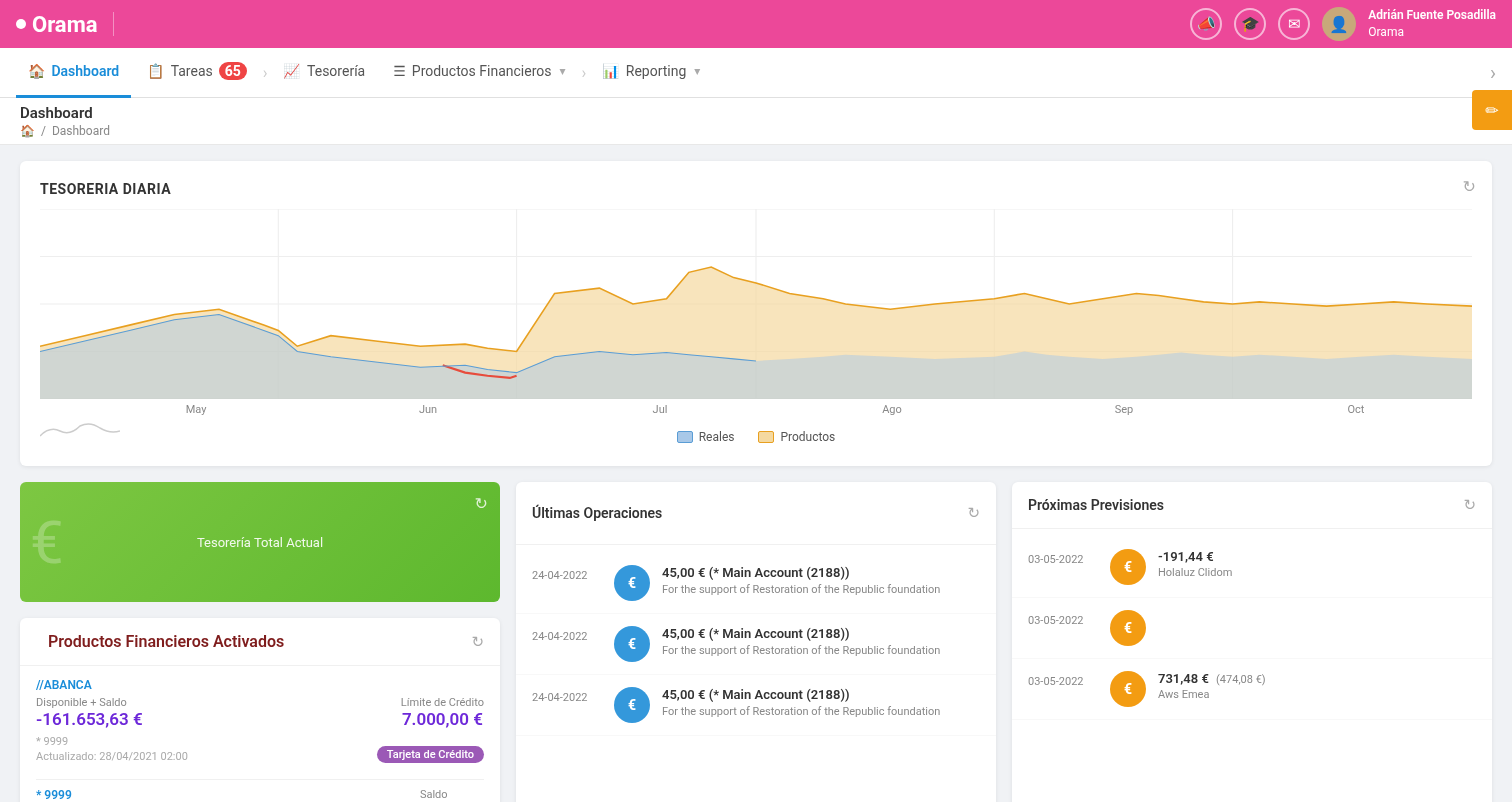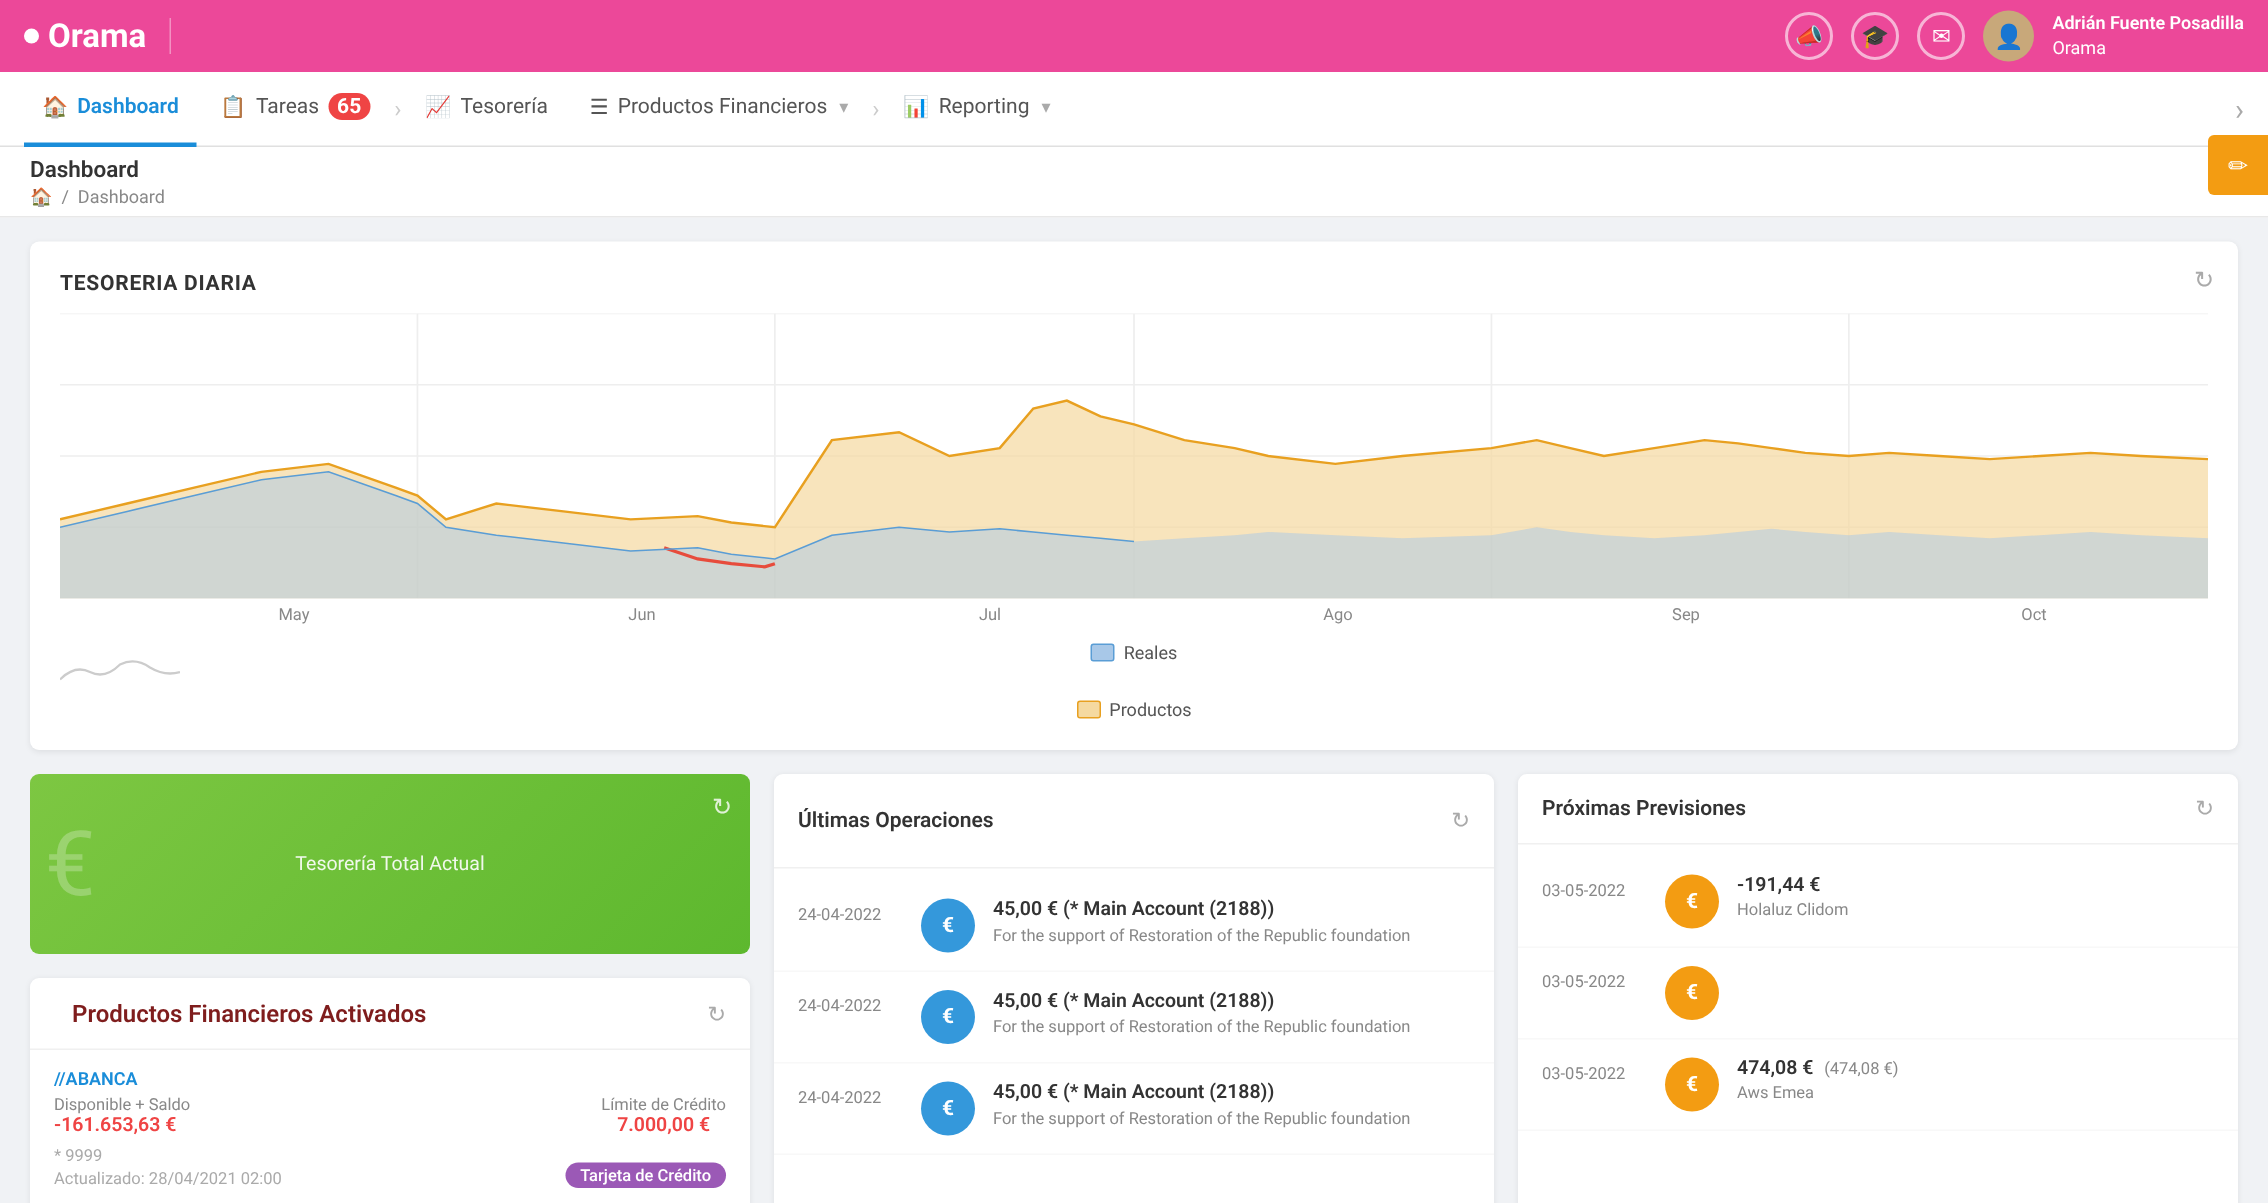--- a/index.html
+++ b/index.html
@@ -57,21 +57,21 @@
       background: white;
       border-radius: 6px;
       padding: 20px;
       margin-bottom: 16px;
       box-shadow: 0 1px 4px rgba(0,0,0,0.08);
       position: relative;
     }
     .chart-title { font-size: 14px; font-weight: 700; color: #333; margin-bottom: 12px; letter-spacing: 0.5px; }
     .chart-refresh { position: absolute; top: 16px; right: 16px; cursor: pointer; color: #aaa; font-size: 16px; }
     .chart-container { width: 100%; height: 190px; position: relative; }
-    .chart-legend { display: flex; align-items: center; justify-content: center; gap: 24px; margin-top: 12px; flex-direction: column; }
+    .chart-legend { display: flex; align-items: center; justify-content: center; gap: 24px; margin-top: 12px; }
     .legend-item { display: flex; align-items: center; gap: 6px; font-size: 12px; color: #555; }
     .legend-color { width: 16px; height: 12px; border-radius: 2px; }
     .chart-x-labels { display: flex; justify-content: space-between; padding: 4px 0 0 40px; font-size: 11px; color: #888; }
     .chart-x-label { flex: 1; text-align: center; }
 
     
     .bottom-row { display: grid; grid-template-columns: 1fr 1fr 1fr; gap: 16px; }
 
     
     .treasury-card {
@@ -113,21 +113,21 @@
       display: flex;
       align-items: center;
       justify-content: space-between;
     }
     .products-title { font-size: 16px; font-weight: 600; color: #7f1d1d; margin-left: 12px; }
     .products-body { padding: 12px 16px; }
     .product-item { margin-bottom: 16px; }
     .product-name { color: #1a8dd9; font-size: 12px; font-weight: 600; margin-bottom: 4px; }
     .product-balance-row { display: flex; justify-content: space-between; align-items: flex-start; }
     .product-balance-label { font-size: 11px; color: #888; }
-    .product-balance-value { font-size: 13px; font-weight: 600; color: #ef4444; }
+    .product-balance-value { font-size: 17px; font-weight: 600; color: #6d28d9; }
     .product-detail { font-size: 11px; color: #aaa; margin-top: 2px; }
     .product-badge { display: inline-block; padding: 2px 10px; border-radius: 10px; font-size: 11px; font-weight: 500; color: white; margin-top: 4px; }
     .badge-purple { background: #9b59b6; }
     .product-row-right { text-align: center; }
     .divider { border: none; border-top: 1px solid #f0f0f0; margin: 8px 0; }
 
     
     .ops-card {
       background: white;
       border-radius: 6px;
@@ -437,21 +437,21 @@
         <div class="prev-item">
           <div class="prev-date">03-05-2022</div>
           <div class="prev-icon">€</div>
         </div>
 
         <div class="prev-item">
           <div class="prev-date">03-05-2022</div>
           <div class="prev-icon">€</div>
           <div class="prev-details">
             <div class="prev-amount">
-              <span>474,08 €</span>
+              <span>731,48 €</span>
               <span class="secondary">(474,08 €)</span>
             </div>
             <div class="prev-name">Aws Emea</div>
           </div>
         </div>
 
       </div>
     </div>
 
   </div>

